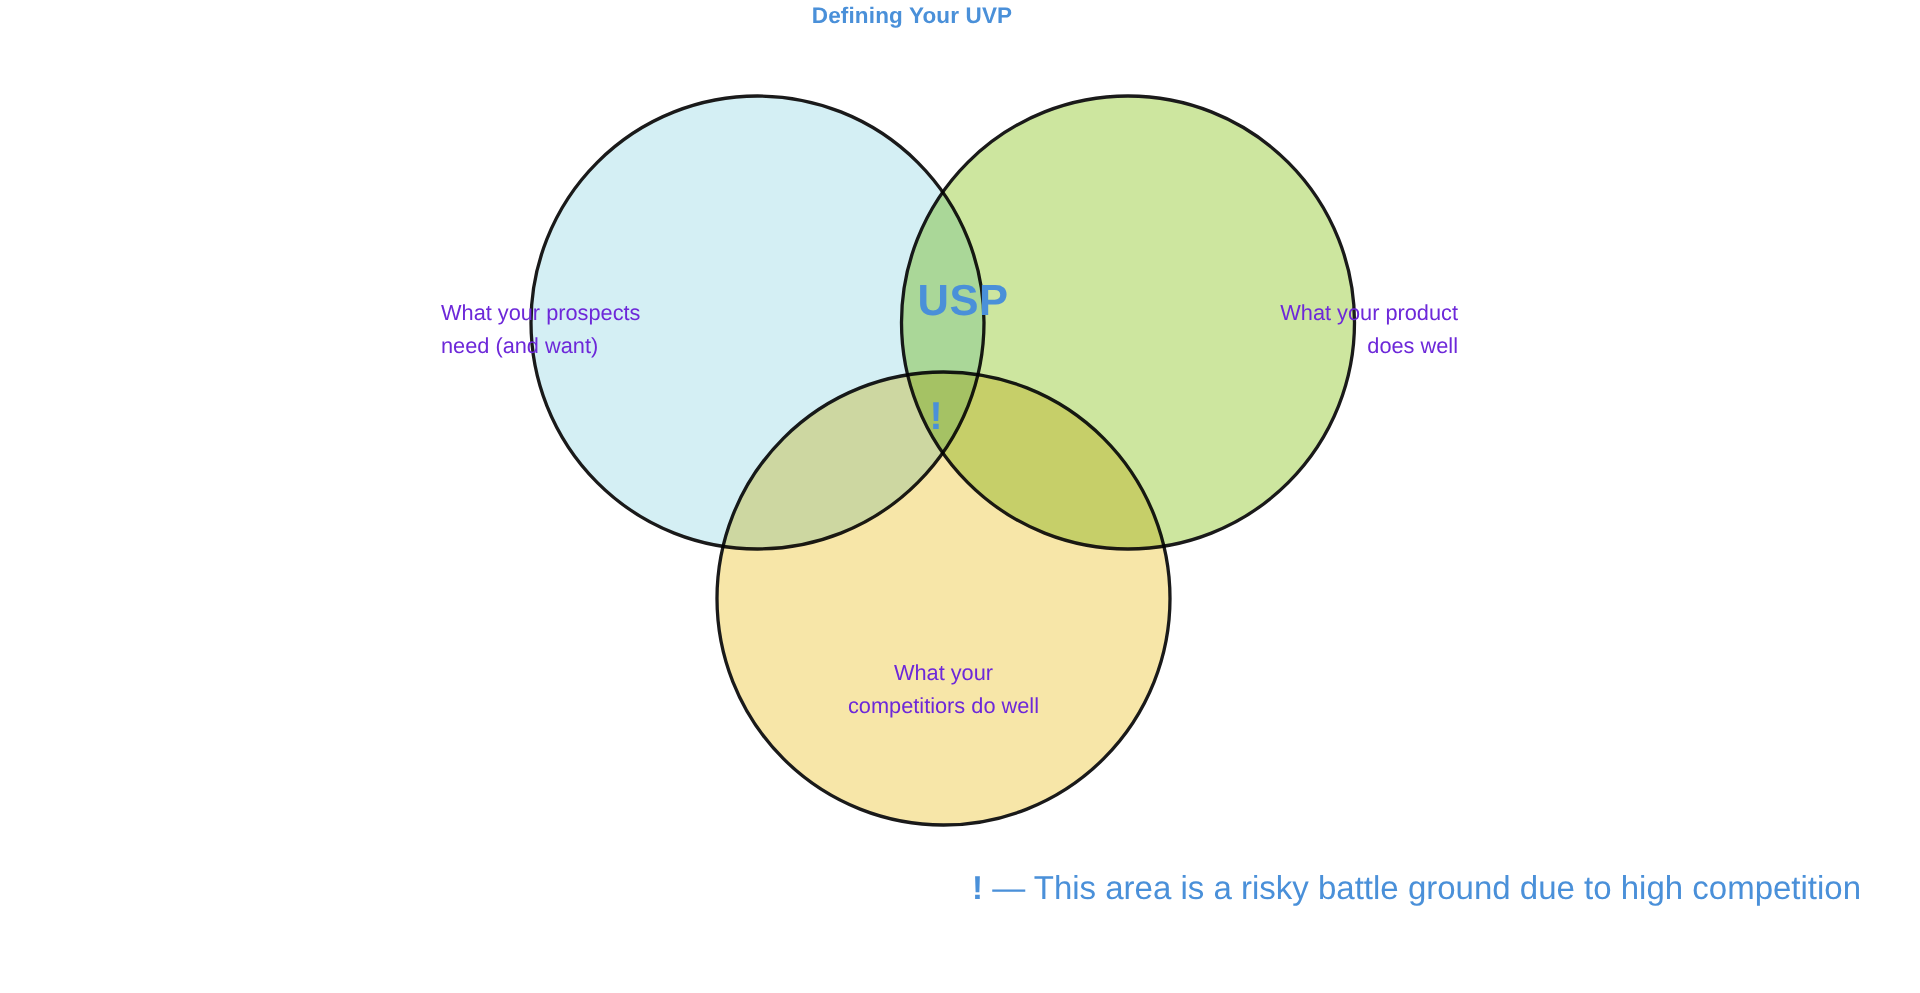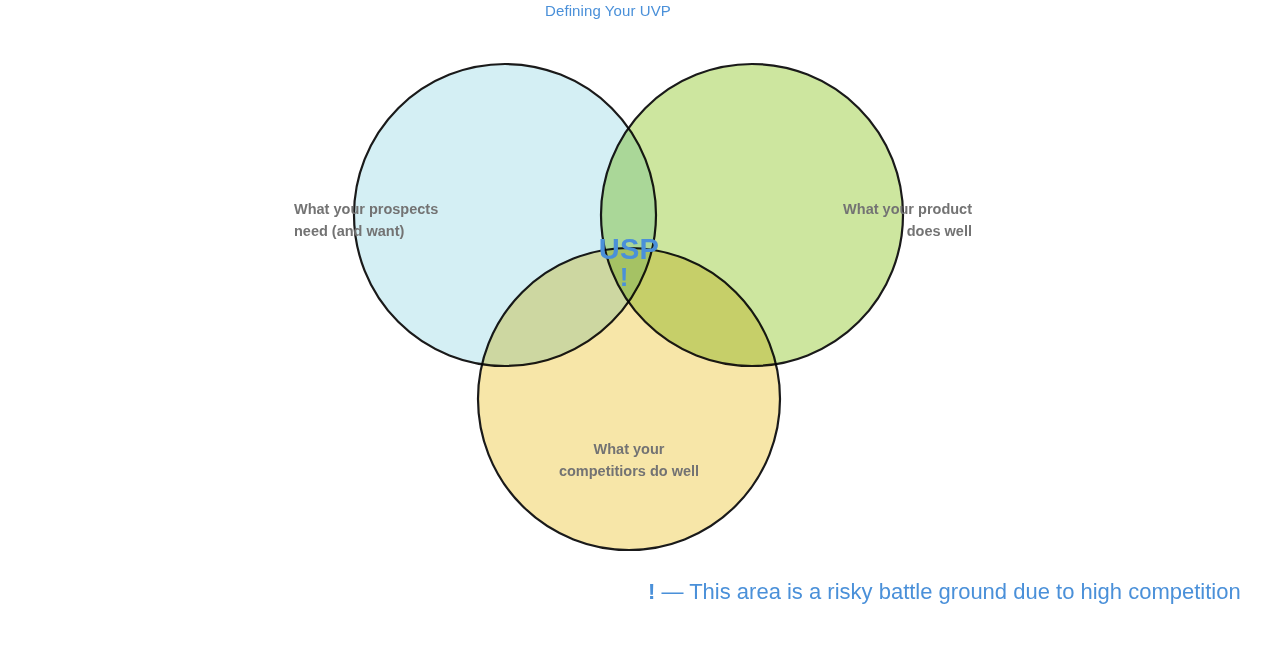--- a/index.html
+++ b/index.html
@@ -24,21 +24,21 @@
   }
 
   
   .diagram-title {
     position: absolute;
     left: 0;
     top: 2px;
     width: 1216px;
     text-align: center;
     font-size: 15px;
-    font-weight: normal;
+    font-weight: bold;
     color: #4a90d9;
     letter-spacing: 0.1px;
     white-space: nowrap;
   }
 
   
   .venn-svg {
     position: absolute;
     left: 0;
     top: 0;
@@ -48,22 +48,22 @@
   .venn-circle {
     mix-blend-mode: multiply;
     stroke: #1a1a1a;
     stroke-width: 2.2;
   }
 
   
   .venn-label {
     position: absolute;
     font-size: 14.5px;
-    font-weight: bold;
-    color: #737373;
+    font-weight: normal;
+    color: #6d28d9;
     line-height: 22px;
     white-space: pre-line;
   }
   .label-left {
     left: 294px;
     top: 198px;
     width: 170px;
     text-align: left;
   }
   .label-right {
@@ -74,29 +74,28 @@
   }
   .label-bottom {
     left: 524px;
     top: 438px;
     width: 210px;
     text-align: center;
   }
 
   .center-usp {
     position: absolute;
-    left: 549px;
+    left: 562px;
     top: 185px;
     width: 160px;
     text-align: center;
     font-size: 29px;
     font-weight: bold;
     color: #4a90d9;
     letter-spacing: 0.3px;
-    margin-top: 48px;
   }
 
   .center-warning {
     position: absolute;
     left: 589px;
     top: 262px;
     width: 70px;
     text-align: center;
     font-size: 26px;
     font-weight: bold;

